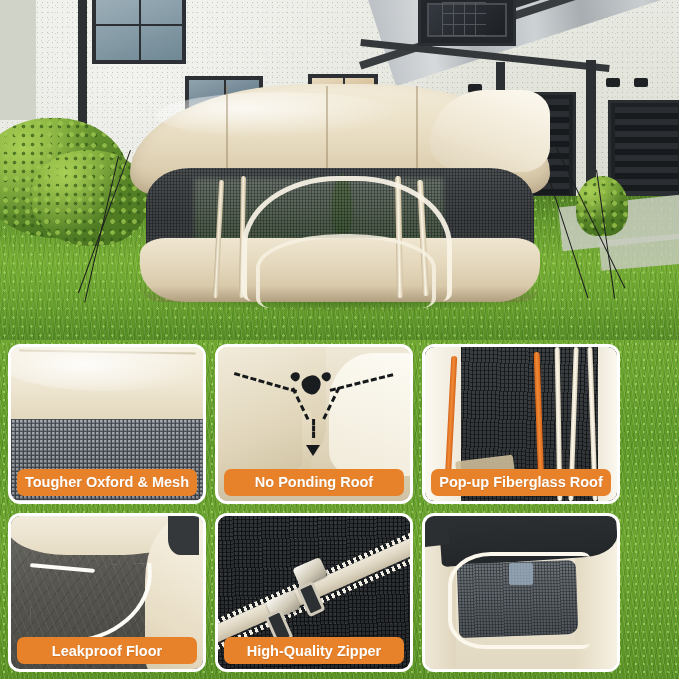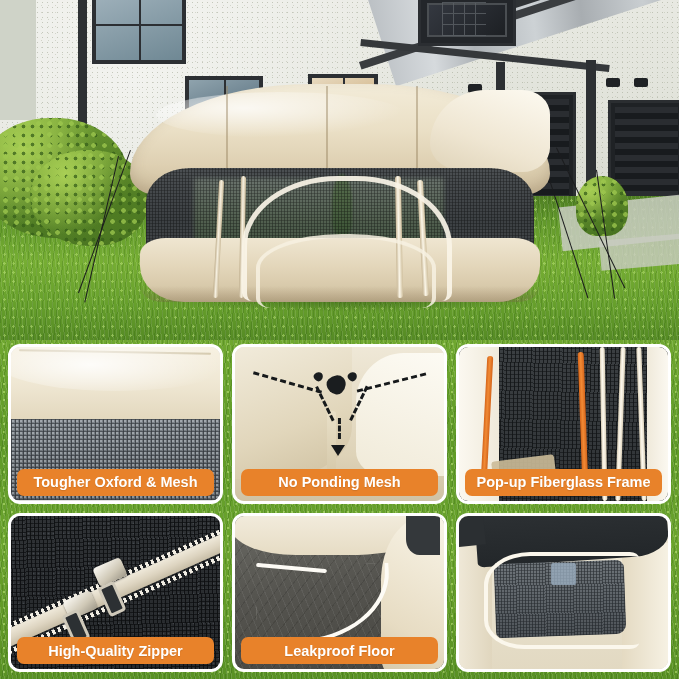--- a/index.html
+++ b/index.html
@@ -159,21 +159,21 @@
   .grassbed{position:absolute;left:0;top:340px;width:679px;height:339px;
     background:linear-gradient(180deg,#6fa72f 0%,#5f9a28 30%,#6ba42d 60%,#599124 100%);}
   .grassbed-tex{position:absolute;inset:0;opacity:.6;
     background-image:
       repeating-linear-gradient(80deg, rgba(255,255,255,.22) 0 1px, transparent 1px 4px),
       repeating-linear-gradient(100deg, rgba(25,65,12,.3) 0 1px, transparent 1px 5px),
       radial-gradient(circle, rgba(200,238,130,.85) 1px, transparent 1.5px);
     background-size:auto,auto,8px 8px;}
 
   
-  .grid{position:absolute;left:8px;top:344px;width:663px;height:328px;
+  .grid{position:absolute;left:8px;top:344px;width:612px;height:328px;
     display:grid;grid-template-columns:repeat(3,1fr);grid-template-rows:repeat(2,1fr);
     gap:9px;}
   .card{position:relative;border:3px solid #ffffff;border-radius:12px;overflow:hidden;background:#ddd;}
   .card .photo{position:absolute;inset:0;}
   .cardlabel{position:absolute;left:6px;right:6px;bottom:5px;height:27px;background:#e8822a;
     border-radius:7px;display:flex;align-items:center;justify-content:center;z-index:6;}
   .cardlabel span{color:#fff;font-size:14.5px;font-weight:bold;white-space:nowrap;
     text-shadow:0 1px 1px rgba(0,0,0,.12);}
 
   
@@ -408,71 +408,71 @@
         <div class="c2-dash" style="left:34%;top:36%;width:18%;transform:rotate(64deg);"></div>
         <div class="c2-dash" style="left:58%;top:22%;width:34%;transform:rotate(-14deg);"></div>
         <div class="c2-dash" style="left:50%;top:36%;width:18%;transform:rotate(-64deg);"></div>
         <div class="c2-dash" style="left:45%;top:52%;width:10%;transform:rotate(90deg);"></div>
         <div class="arrow-d" style="left:46%;top:64%;"></div>
         <div class="drop" style="left:44%;top:18%;width:19px;height:19px;"></div>
         <div class="drop" style="left:38%;top:16%;width:9px;height:9px;"></div>
         <div class="drop" style="left:54%;top:16%;width:9px;height:9px;"></div>
       </div>
       <div class="cardlabel">
-        <span>No Ponding Mesh</span>
+        <span>No Ponding Roof</span>
       </div>
     </div>
 
     <div class="card">
       <div class="photo">
         <div class="c3"></div>
         <div class="c3-mesh"></div>
         <div class="c3-white-l"></div>
         <div class="c3-white-r"></div>
         <div class="c3-base"></div>
         <div class="c3-pole" style="left:12%;top:6%;height:82%;transform:rotate(3deg);"></div>
         <div class="c3-pole" style="left:58%;top:3%;height:88%;transform:rotate(-2deg);"></div>
         <div class="c3-rib" style="left:68%;top:0;height:100%;transform:rotate(-1deg);"></div>
         <div class="c3-rib" style="left:76%;top:0;height:100%;transform:rotate(2deg);"></div>
         <div class="c3-rib" style="left:86%;top:0;height:100%;transform:rotate(-2deg);"></div>
       </div>
       <div class="cardlabel">
-        <span>Pop-up Fiberglass Frame</span>
+        <span>Pop-up Fiberglass Roof</span>
+      </div>
+    </div>
+
+    <div class="card">
+      <div class="photo">
+        <div class="c5"></div>
+        <div class="c5-tex"></div>
+        <div class="c5-beige-top"></div>
+        <div class="c5-beige-r"></div>
+        <div class="c5-dark-corner"></div>
+        <div class="c5-line"></div>
+        <div class="c5-line2"></div>
+      </div>
+      <div class="cardlabel">
+        <span>Leakproof Floor</span>
       </div>
     </div>
 
     <div class="card">
       <div class="photo">
         <div class="c4"></div>
         <div class="c4-mesh"></div>
         <div class="c4-teeth"></div>
         <div class="c4-tape"></div>
         <div class="c4-teeth2"></div>
         <div class="c4-slider" style="left:40%;top:30%;"></div>
         <div class="c4-pull" style="left:44%;top:44%;"></div>
         <div class="c4-slider" style="left:26%;top:52%;"></div>
         <div class="c4-pull" style="left:27%;top:62%;"></div>
       </div>
       <div class="cardlabel">
         <span>High-Quality Zipper</span>
-      </div>
-    </div>
-
-    <div class="card">
-      <div class="photo">
-        <div class="c5"></div>
-        <div class="c5-tex"></div>
-        <div class="c5-beige-top"></div>
-        <div class="c5-beige-r"></div>
-        <div class="c5-dark-corner"></div>
-        <div class="c5-line"></div>
-        <div class="c5-line2"></div>
-      </div>
-      <div class="cardlabel">
-        <span>Leakproof Floor</span>
       </div>
     </div>
 
     <div class="card">
       <div class="photo">
         <div class="c6"></div>
         <div class="c6-wall-l"></div>
         <div class="c6-wall-r"></div>
         <div class="c6-darktop"></div>
         <div class="c6-darktop2"></div>

